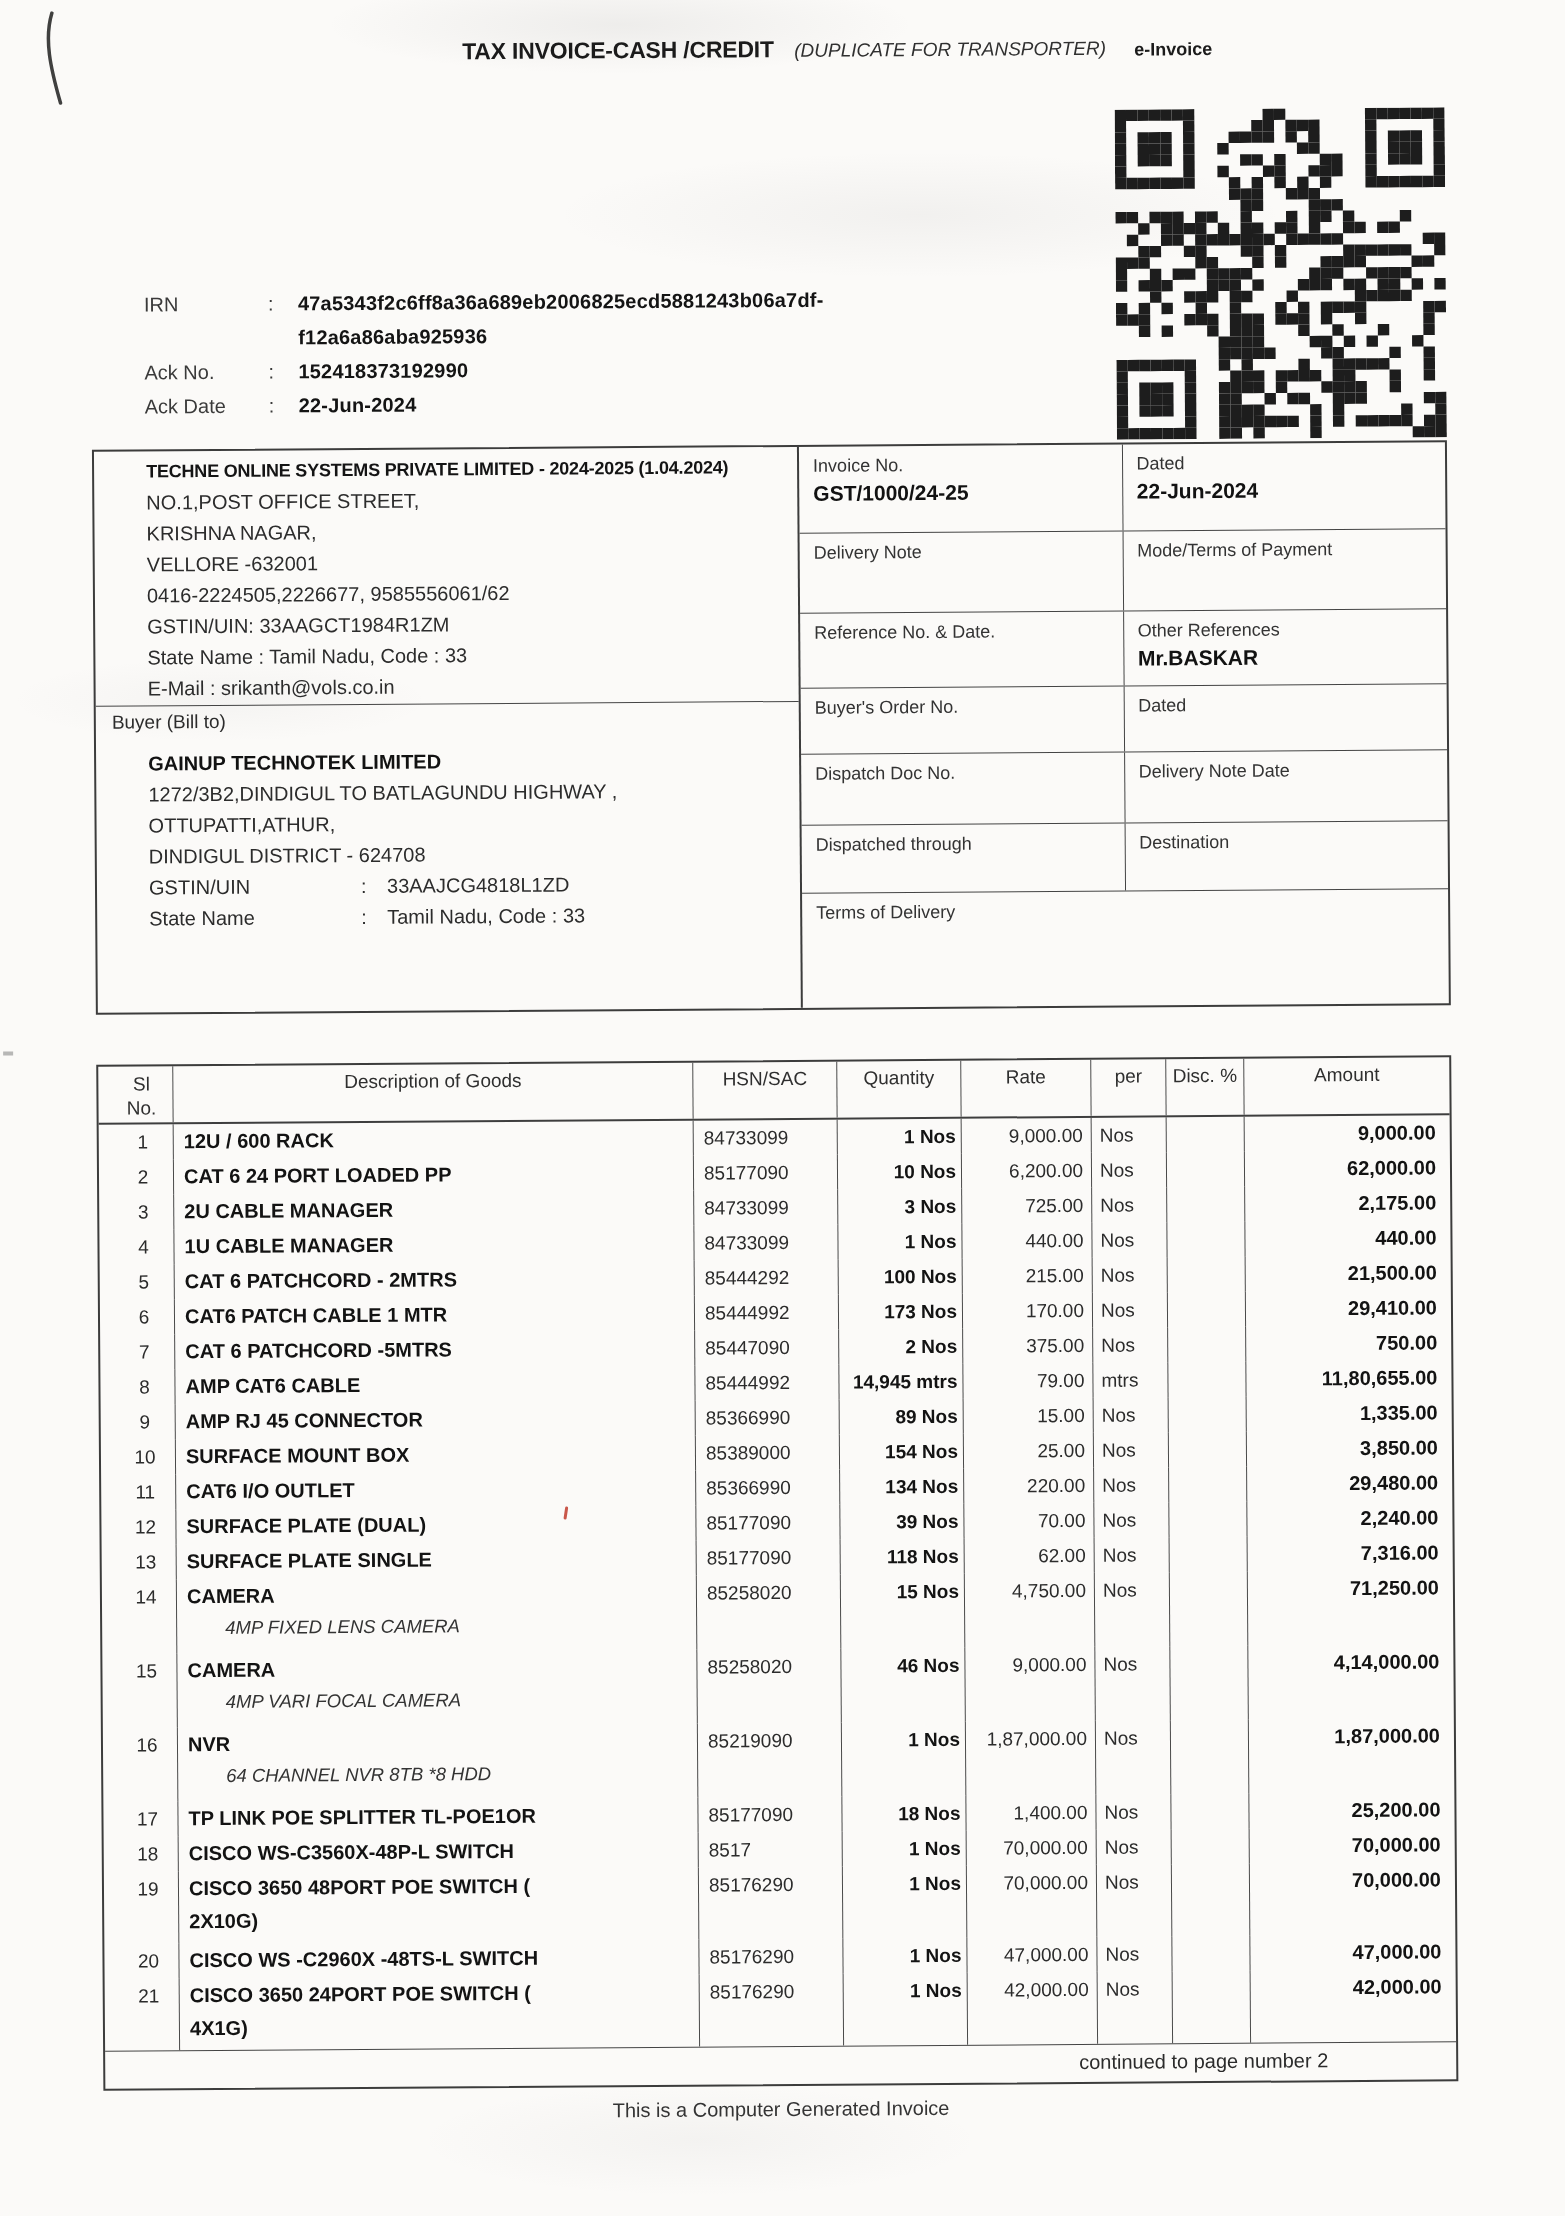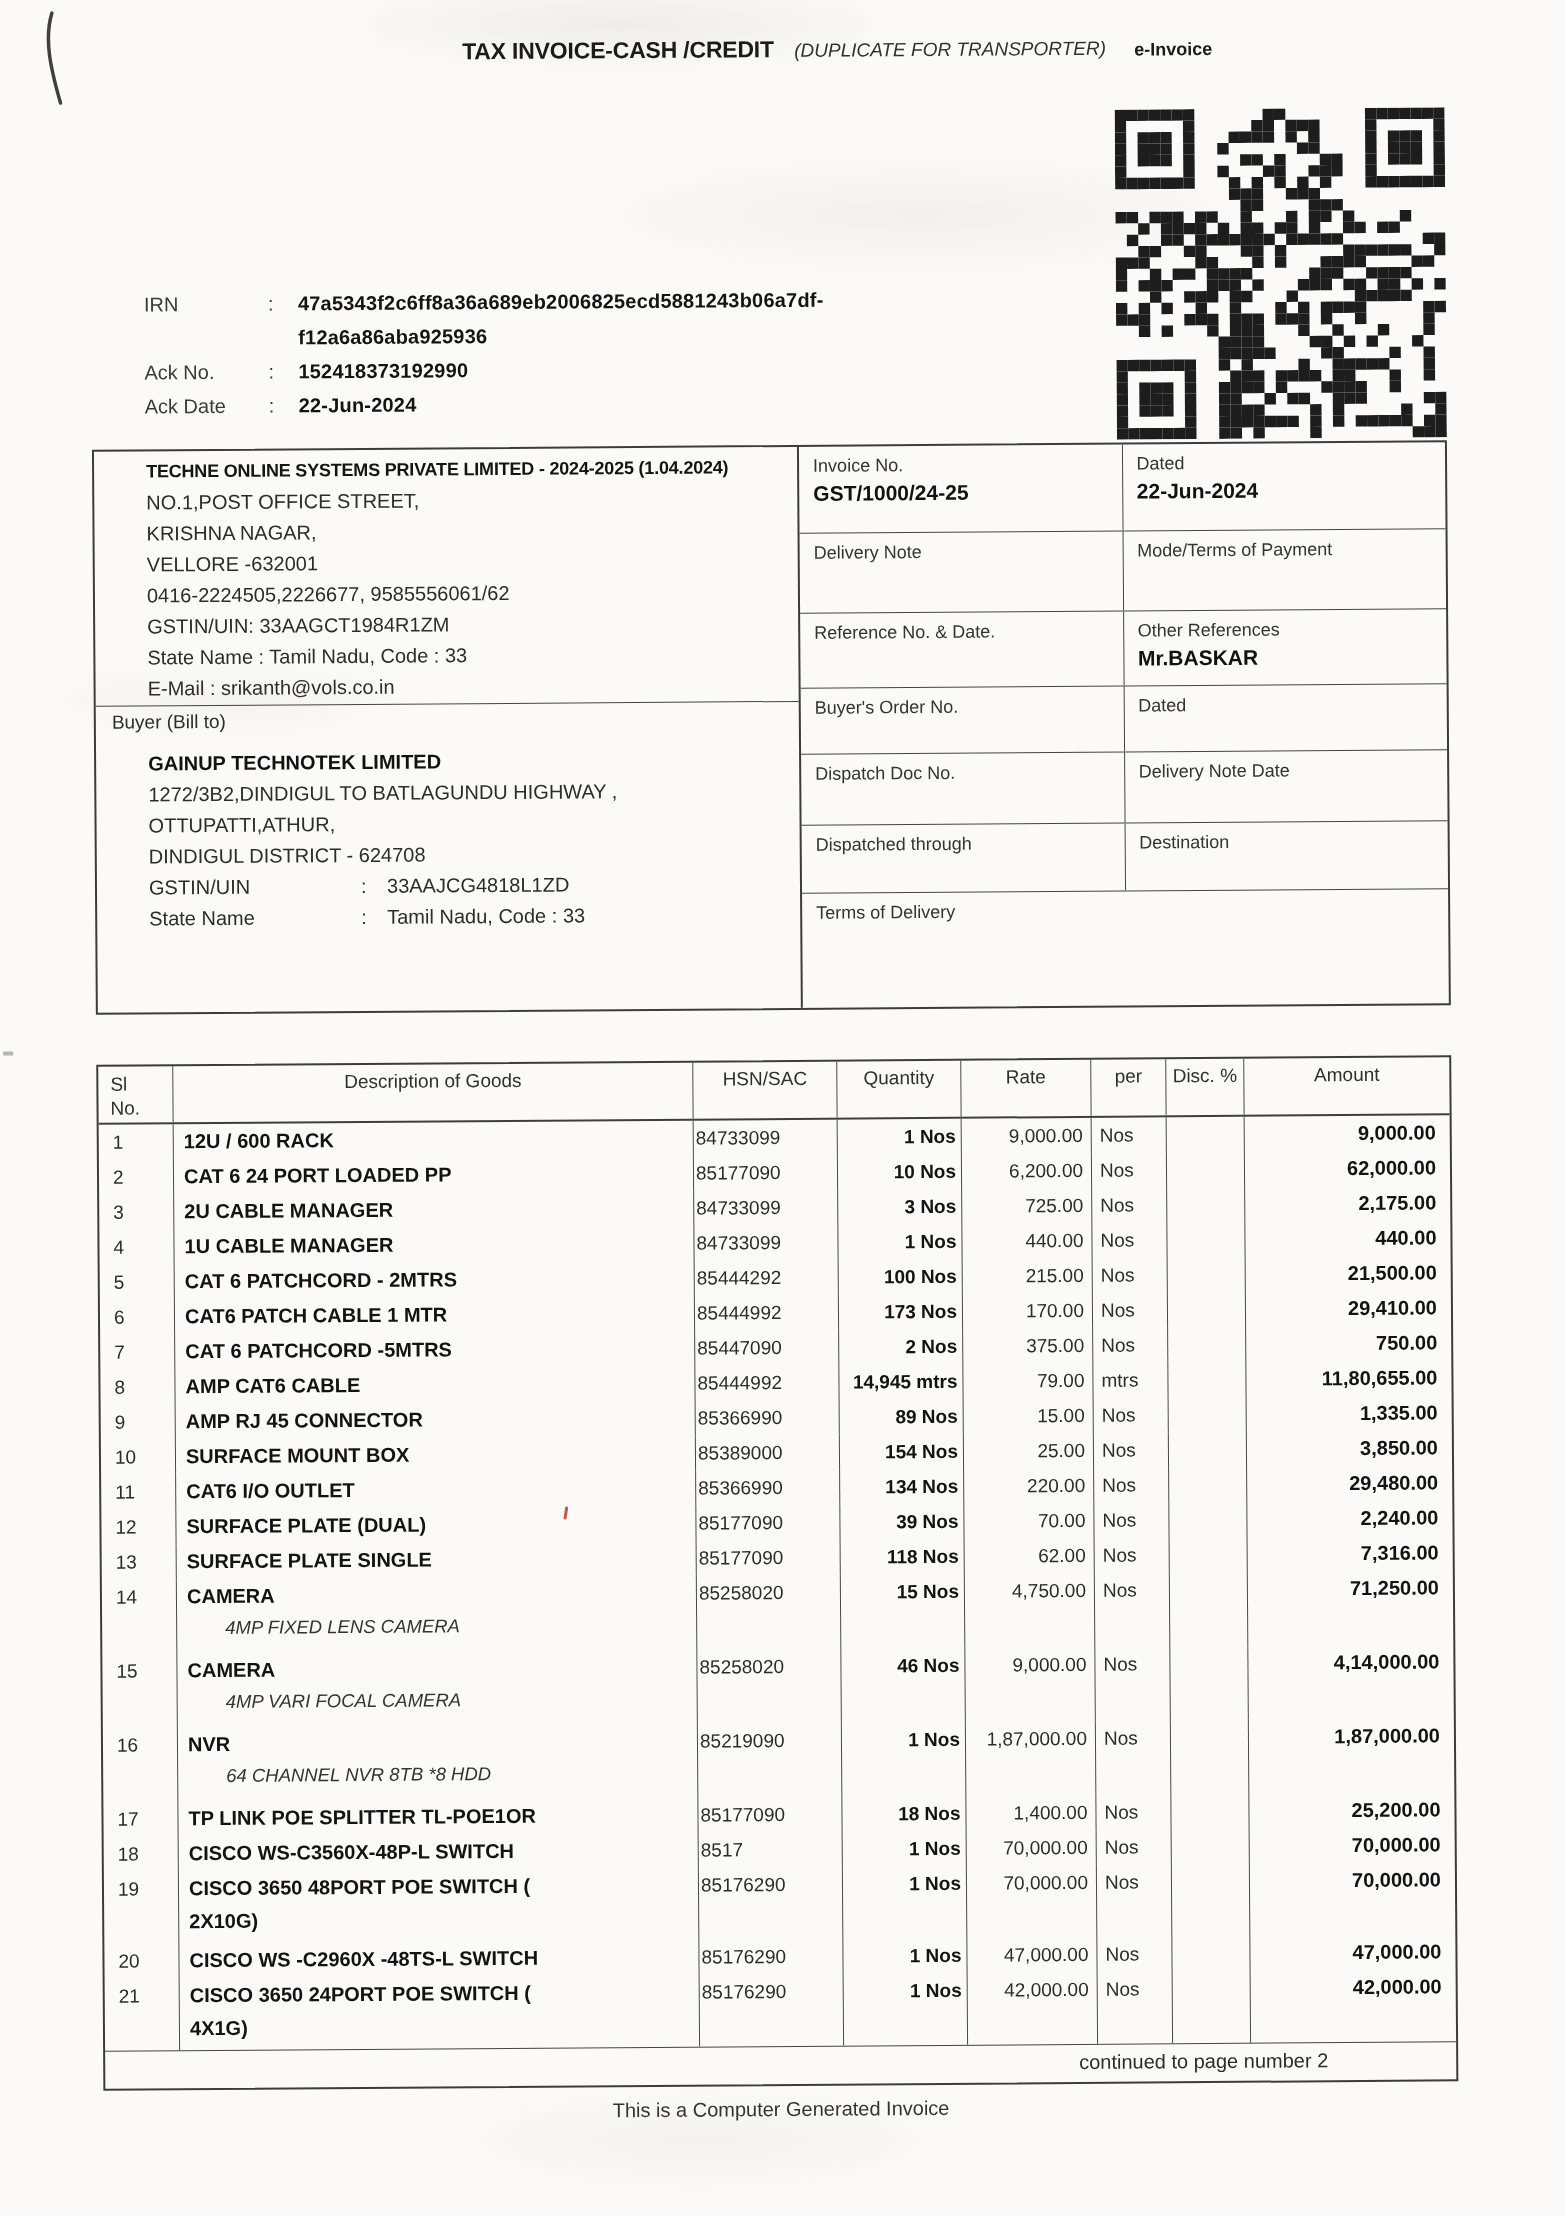--- a/index.html
+++ b/index.html
@@ -57,37 +57,37 @@
   .ib-cell.full{border-right:none;}
   .ib-label{font-size:18px;color:#333;line-height:26px;}
   .ib-value{font-size:21px;font-weight:700;color:#121212;line-height:30px;}
 
   
   .items{position:absolute;left:95px;top:1060px;width:1355px;border:2px solid #3c3c3c;box-sizing:border-box;background:transparent;}
   .thead{display:flex;height:58px;border-bottom:2px solid #3e3e3e;box-sizing:border-box;font-size:19px;color:#2f2f2f;}
   .thead .c{padding-top:6px;}
   .c{box-sizing:border-box;border-right:1.2px solid #4a4a4a;}
   .c:last-child{border-right:none;}
-  .c.sl{width:75px;}
+  .c.sl{width:75px;text-align:center;}
   .c.desc{width:520px;}
   .c.hsn{width:144px;}
   .c.qty{width:124px;}
   .c.rate{width:130px;}
   .c.per{width:75px;}
   .c.disc{width:78px;}
   .c.amt{flex:1;}
   .thead .sl{padding-left:12px;line-height:24px;}
   .thead .desc,.thead .hsn,.thead .qty,.thead .rate,.thead .per,.thead .disc,.thead .amt{text-align:center;}
   .tbody{display:block;}
   .trow{display:flex;}
   .trow .c{padding-top:1px;}
   .trow .sl{padding-left:14px;font-size:19px;line-height:33px;color:#2b2b2b;}
   .dmain{font-weight:700;font-size:20px;line-height:33px;white-space:pre-line;color:#131313;padding-left:10px;}
   .dsub{font-style:italic;font-size:18.5px;line-height:30px;padding-left:48px;color:#333;}
-  .trow .hsn{font-size:19px;padding-left:2px;line-height:33px;}
+  .trow .hsn{font-size:19px;padding-left:10px;line-height:33px;}
   .trow .qty{font-weight:700;font-size:19px;text-align:right;padding-right:5px;line-height:33px;color:#131313;}
   .trow .rate{font-size:19px;text-align:right;padding-right:8px;line-height:33px;}
   .trow .per{font-size:19px;padding-left:8px;line-height:33px;}
   .trow .amt{font-weight:700;font-size:20px;text-align:right;padding-right:14px;line-height:33px;color:#131313;}
   .cont{height:38px;border-top:1.5px solid #444;box-sizing:border-box;display:block;
     text-align:right;padding-right:128px;font-size:20px;line-height:34px;color:#2b2b2b;}
   .gen-note{position:absolute;left:95px;top:2098px;width:1355px;text-align:center;font-size:20px;color:#343434;}
 </style>
 </head>
 <body>

